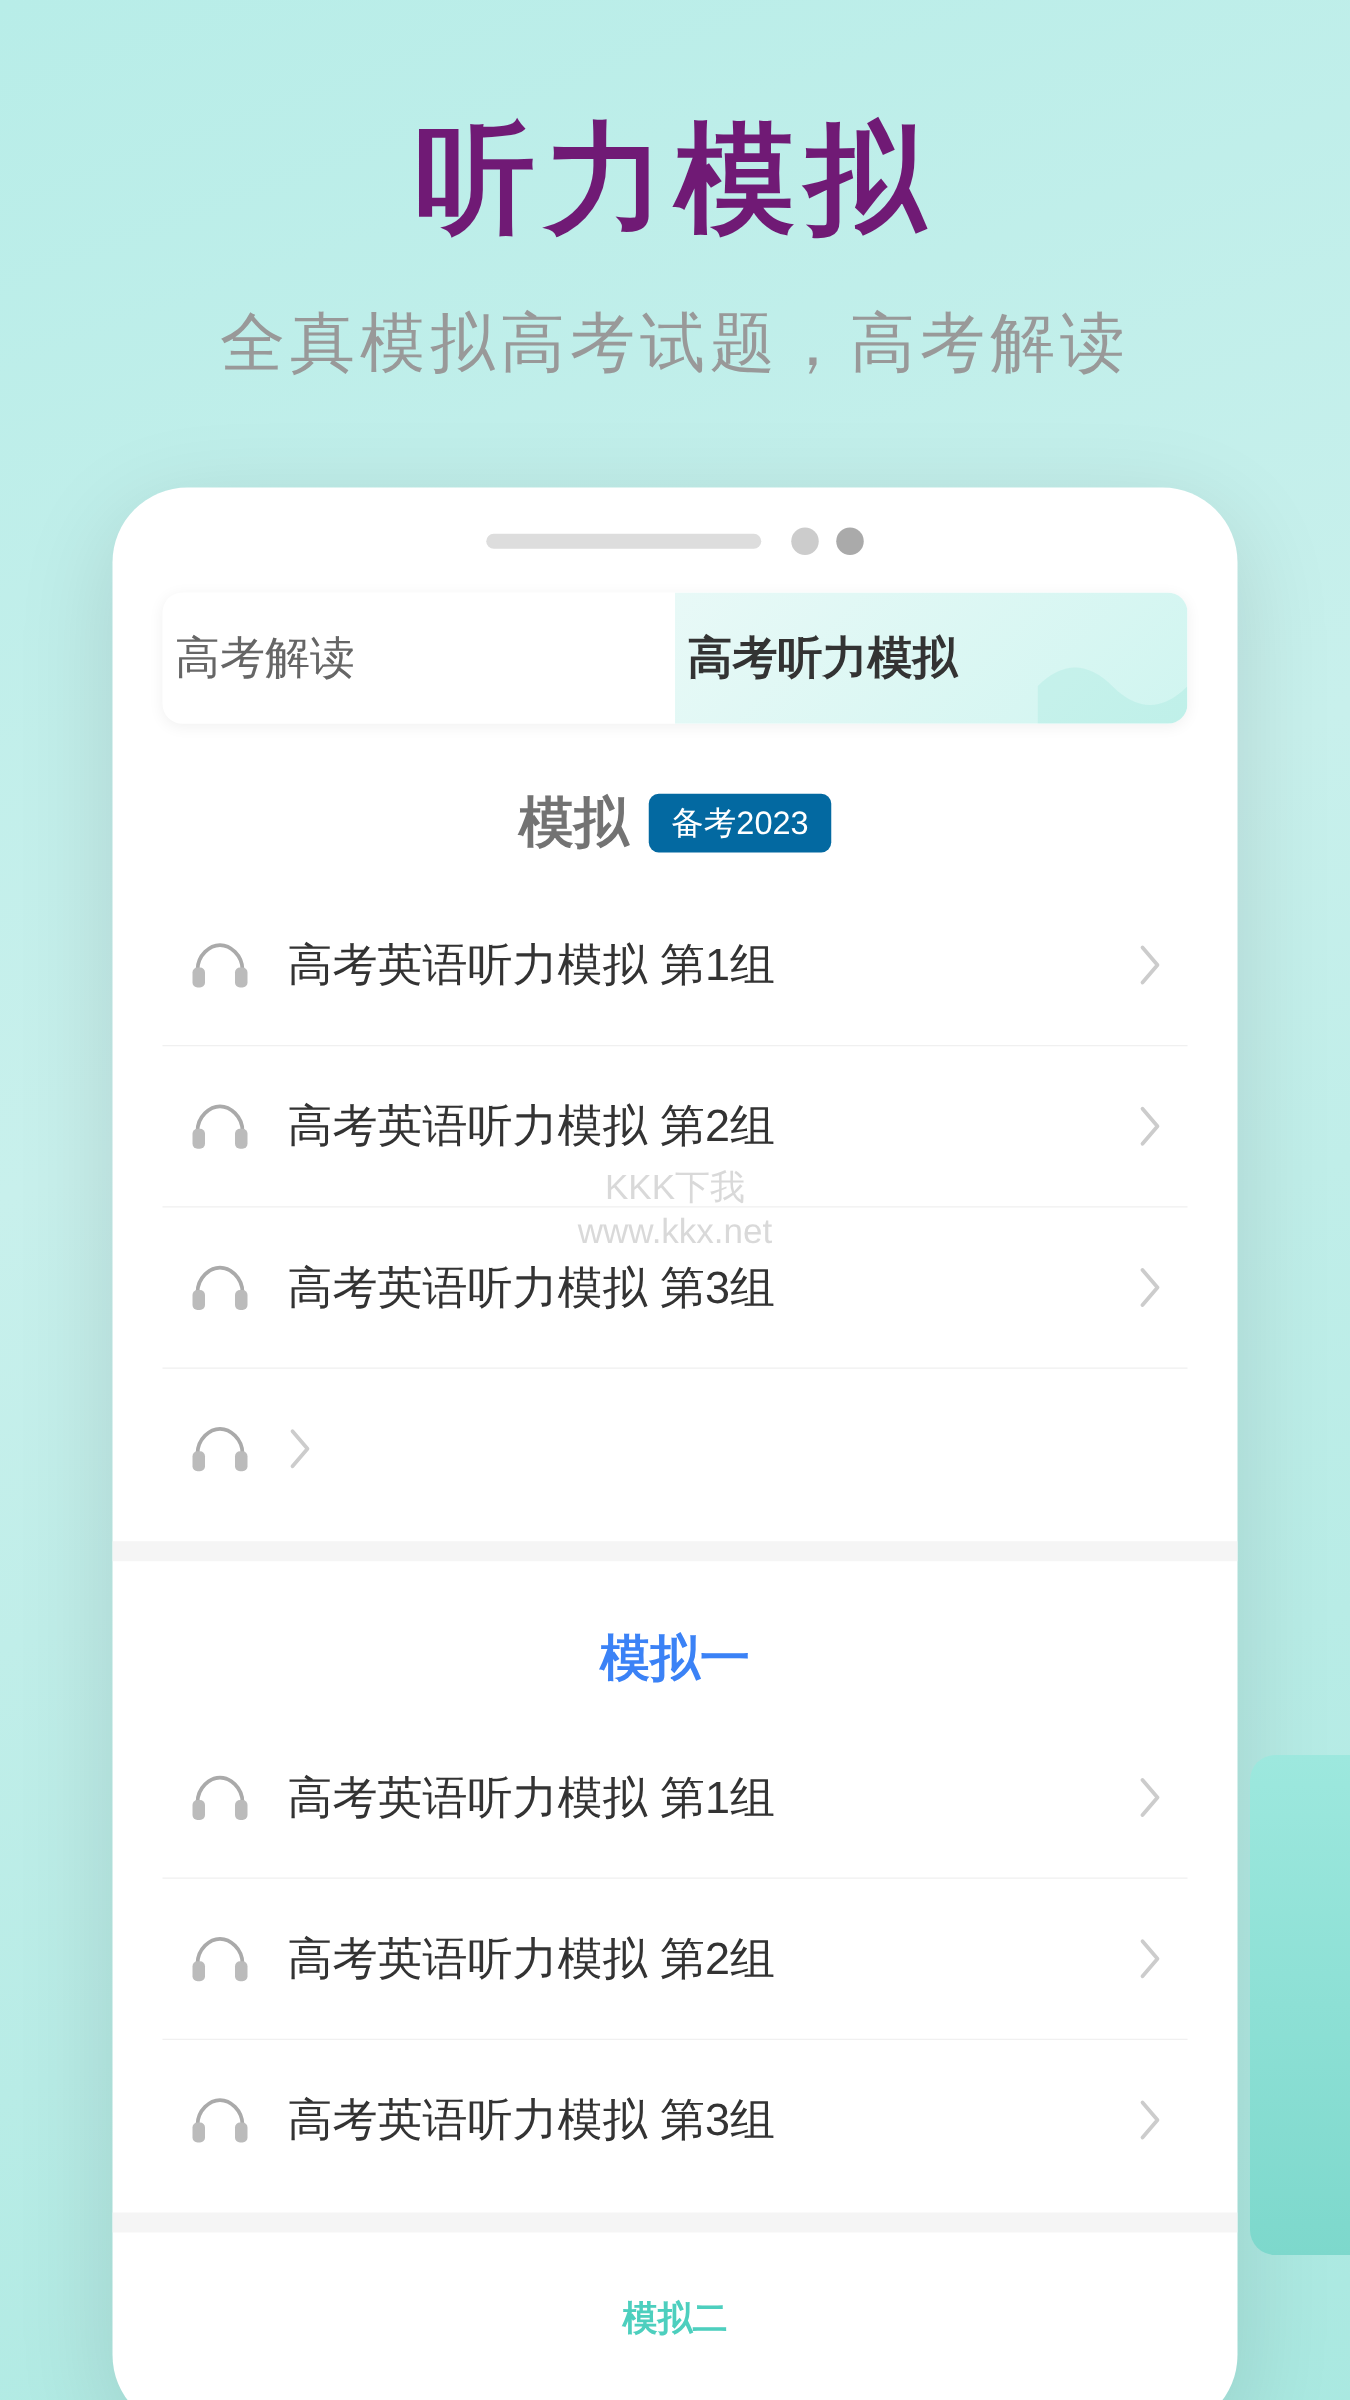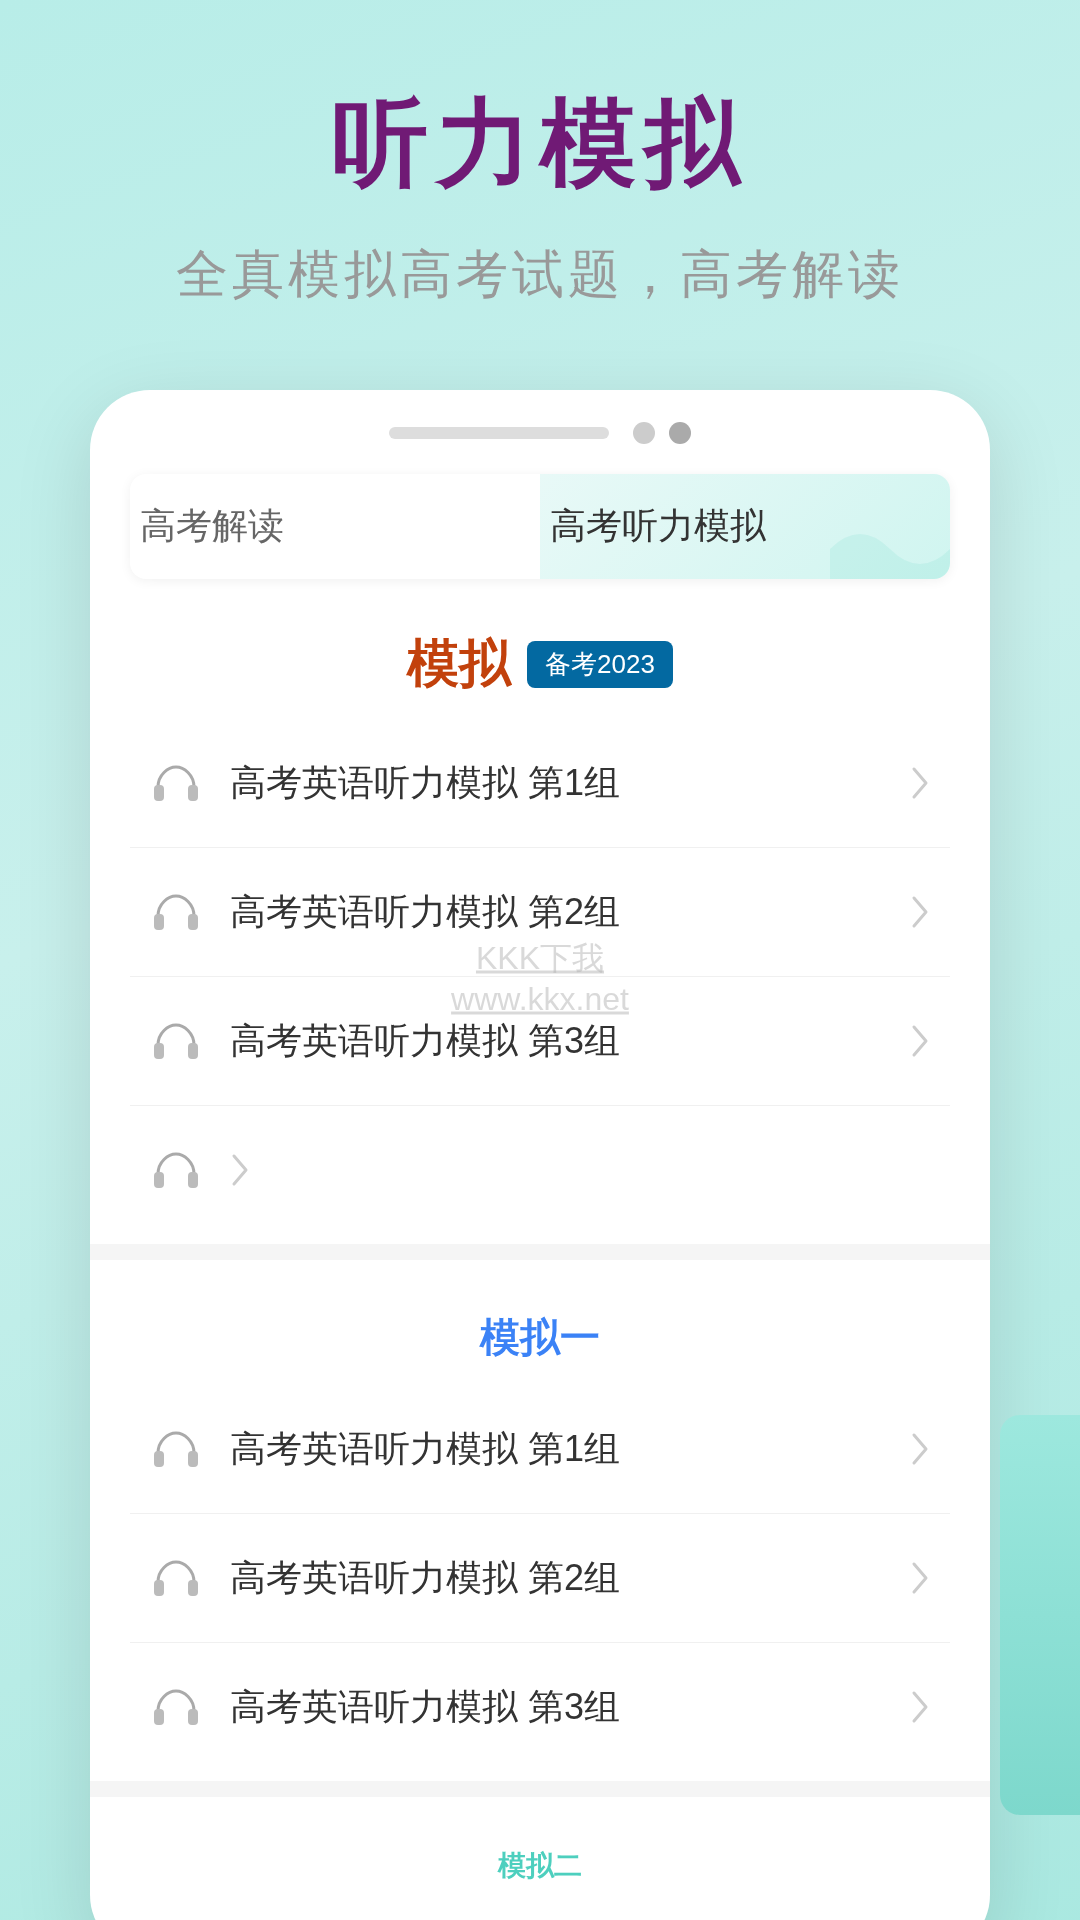--- a/index.html
+++ b/index.html
@@ -100,36 +100,36 @@
       flex: 1;
       padding: 28px 10px;
       font-size: 36px;
       color: #666;
       position: relative;
     }
 
     .tab-item.active {
       background: linear-gradient(135deg, #e8f9f7 0%, #d0f5f0 100%);
       color: #333;
-      font-weight: 400;
+      font-weight: 700;
     }
 
     
     .section-heading {
       display: flex;
       align-items: center;
       justify-content: center;
       padding: 50px 40px 20px;
       gap: 16px;
     }
 
     .section-title-main {
-      font-size: 52px;
+      font-size: 44px;
       font-weight: 600;
-      color: #c2410c;
+      color: #737373;
     }
 
     .section-badge {
       background: #0369a1;
       color: #fff;
       font-size: 26px;
       padding: 6px 18px;
       border-radius: 8px;
       font-weight: 500;
     }
@@ -192,26 +192,25 @@
       color: #3b82f6;
     }
 
     
     .watermark {
       position: absolute;
       top: 50%;
       left: 50%;
       transform: translate(-50%, -50%);
       color: rgba(180,180,180,0.5);
-      font-size: 32px;
+      font-size: 28px;
       text-align: center;
       pointer-events: none;
       white-space: nowrap;
       z-index: 10;
-      text-decoration: underline;
     }
 
     
     .right-decoration {
       position: absolute;
       right: 0;
       bottom: 200px;
       width: 80px;
       height: 400px;
       background: linear-gradient(180deg, #9de8de 0%, #7dd8cc 100%);

